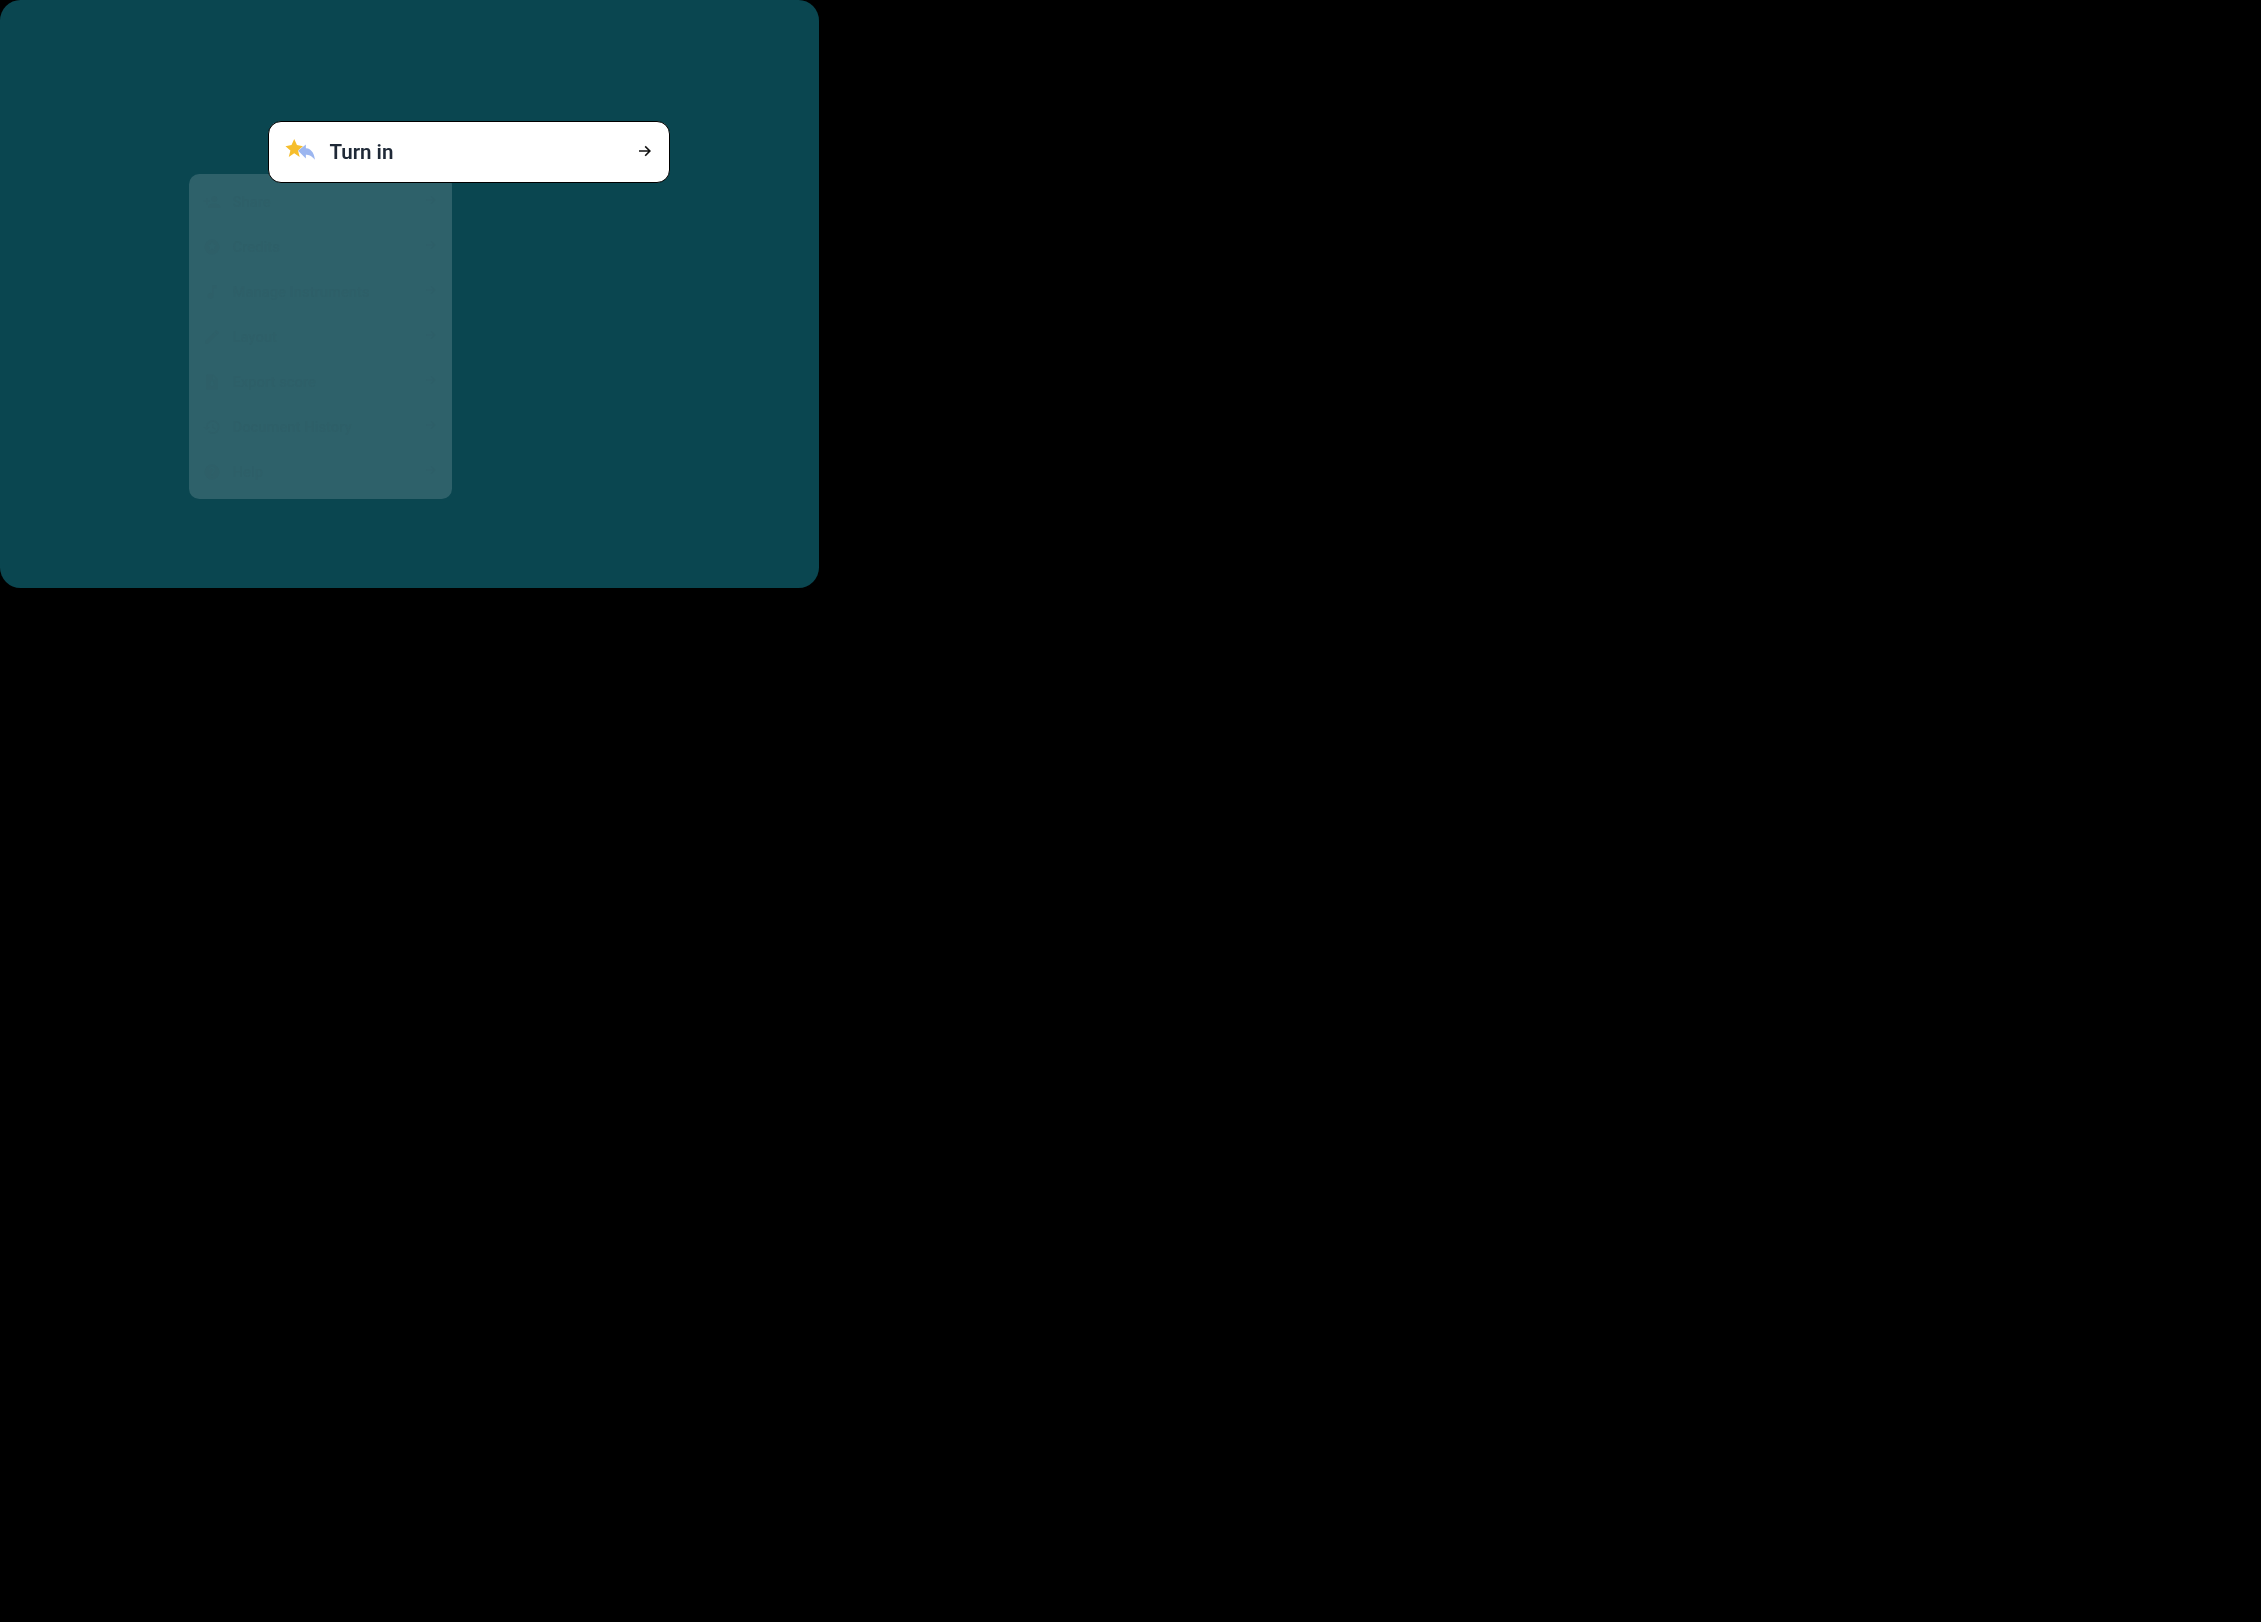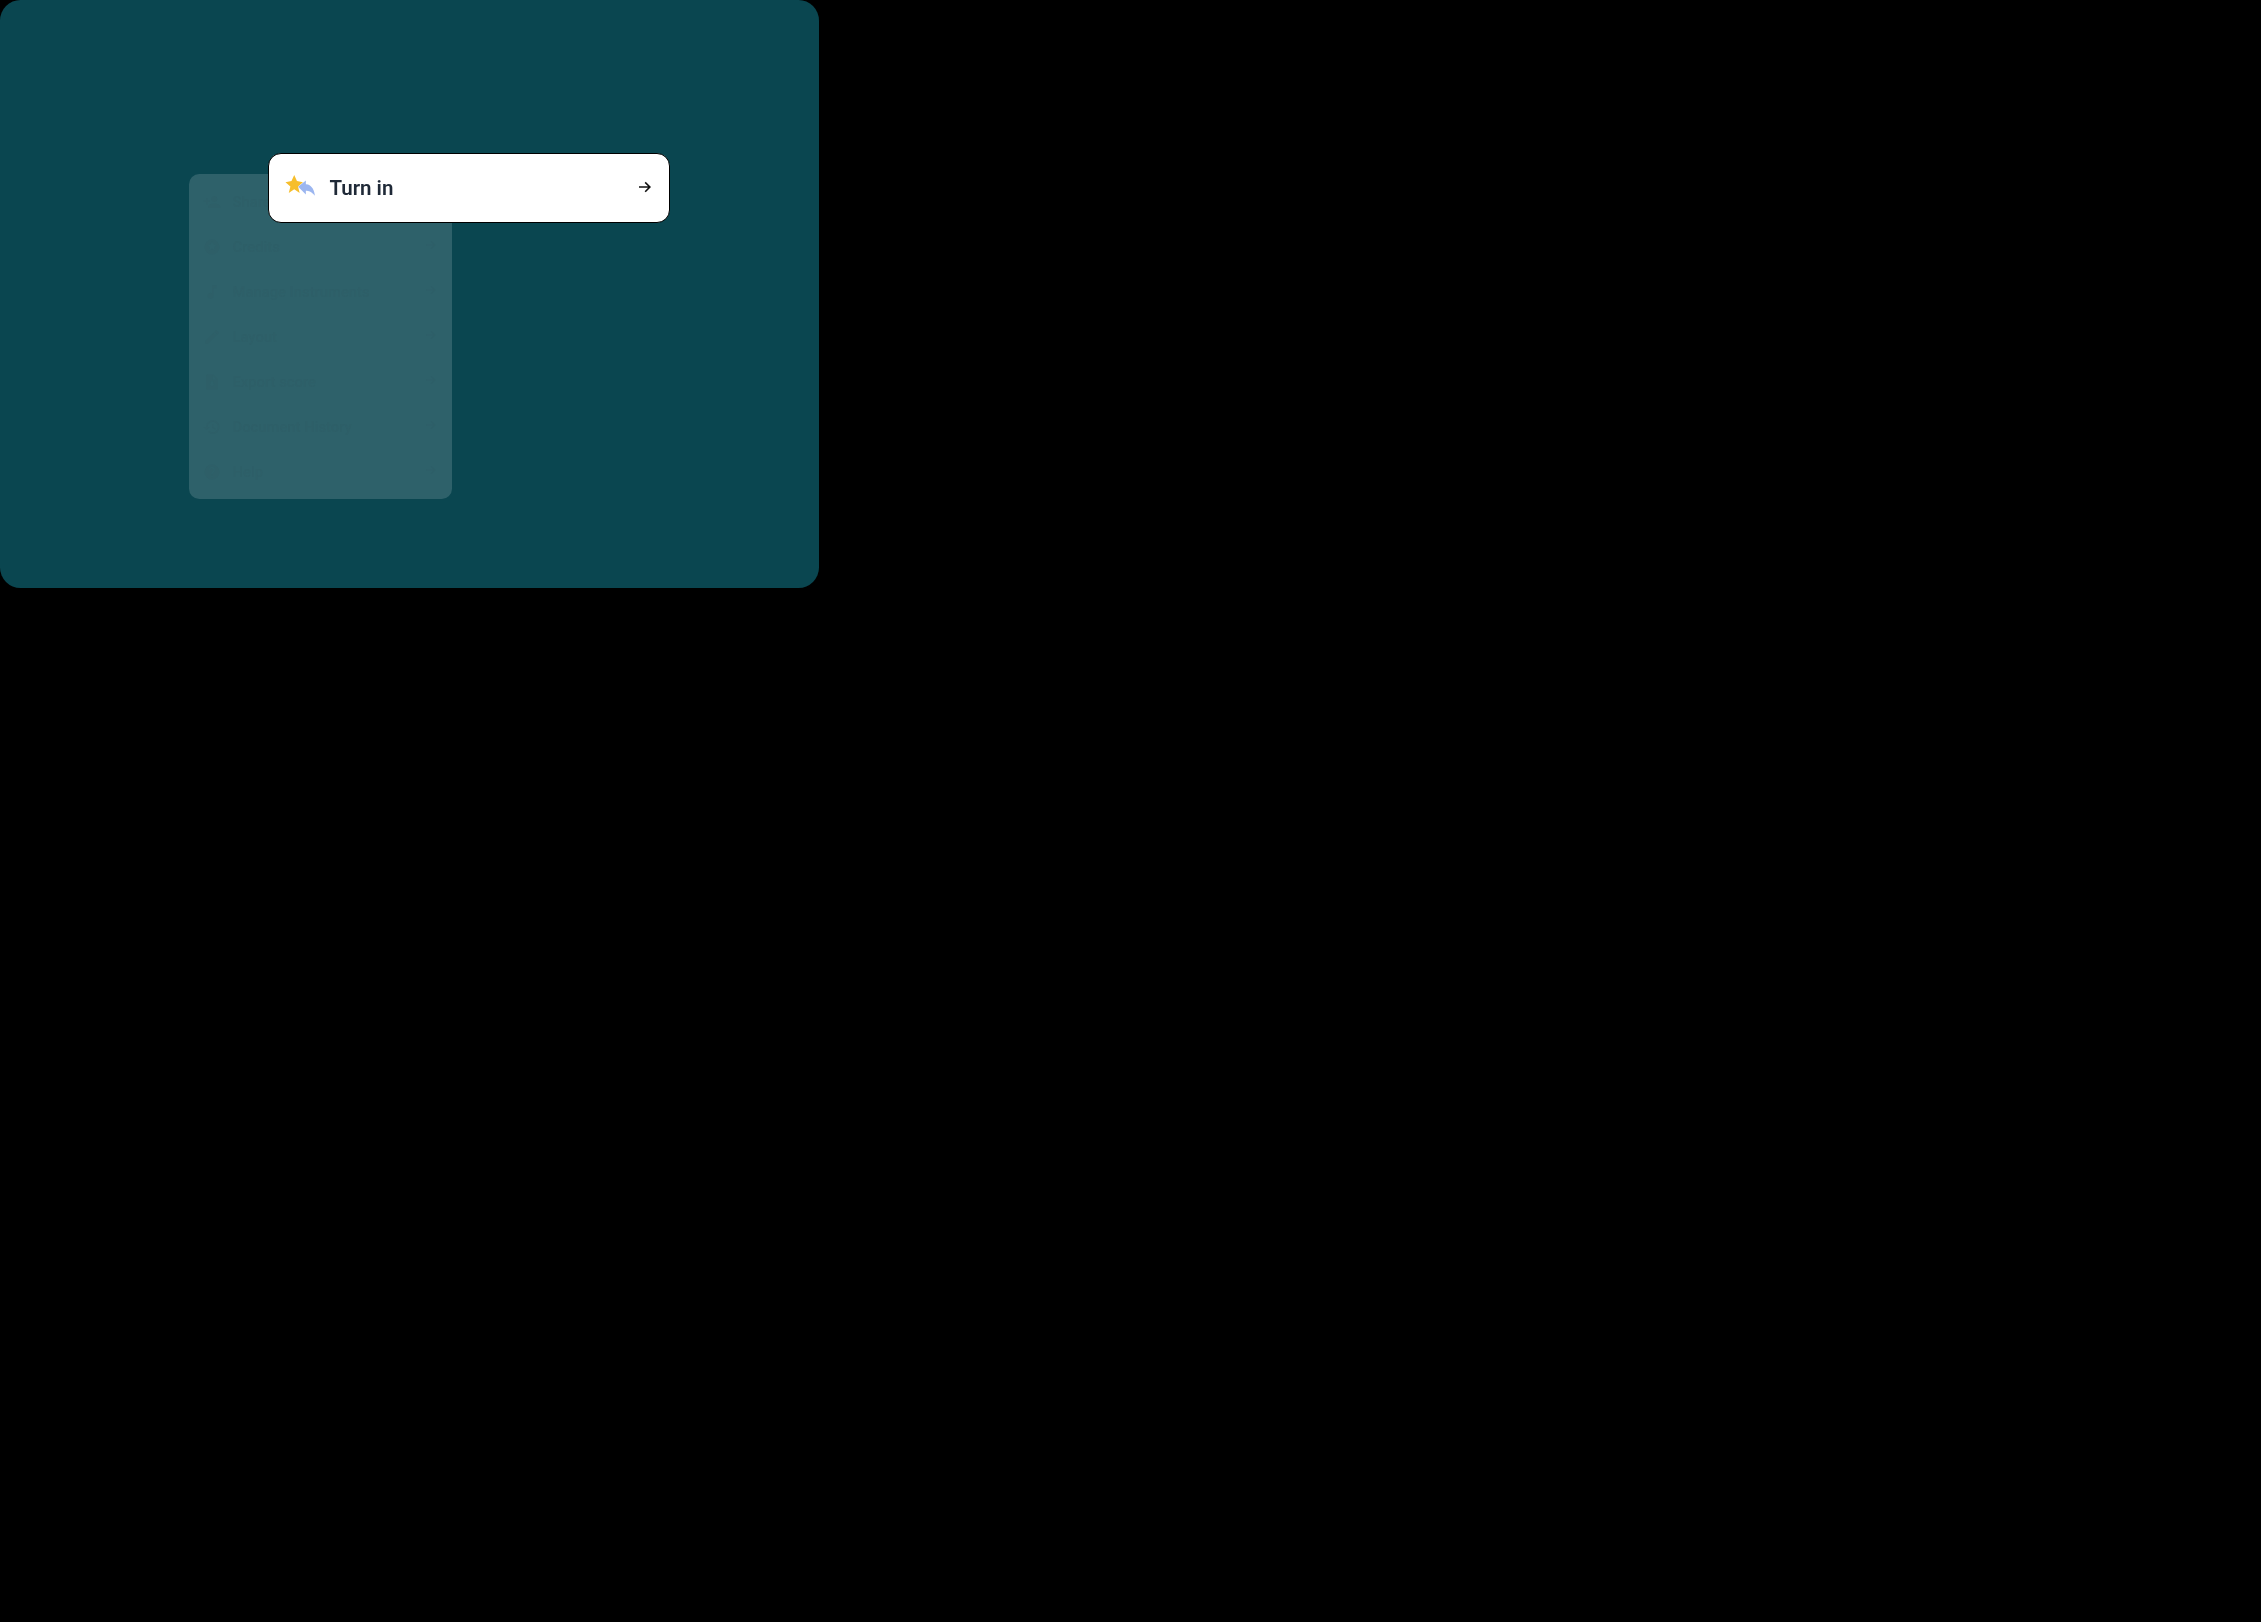--- a/index.html
+++ b/index.html
@@ -49,29 +49,28 @@
     font-size: 14.8px;
     font-weight: 500;
     color: #2E5F68;
   }
   .menu-item .mi-arrow svg { width: 14px; height: 14px; fill: #2E5F68; }
   .highlight-panel {
     position: absolute;
     left: 268px;
     top: 121px;
     width: 402px;
-    height: 70px;
+    height: 62px;
     background: #fff;
     border: 1.9px solid #000;
     border-radius: 13px;
     display: flex;
     align-items: center;
     padding: 0 15.4px;
     z-index: 2;
-    margin-top: 32px;
   }
   .highlight-panel .hp-icon {
     width: 36px;
     height: 28px;
     flex: 0 0 36px;
     display: flex;
     align-items: center;
     justify-content: center;
     margin-right: 9px;
   }

